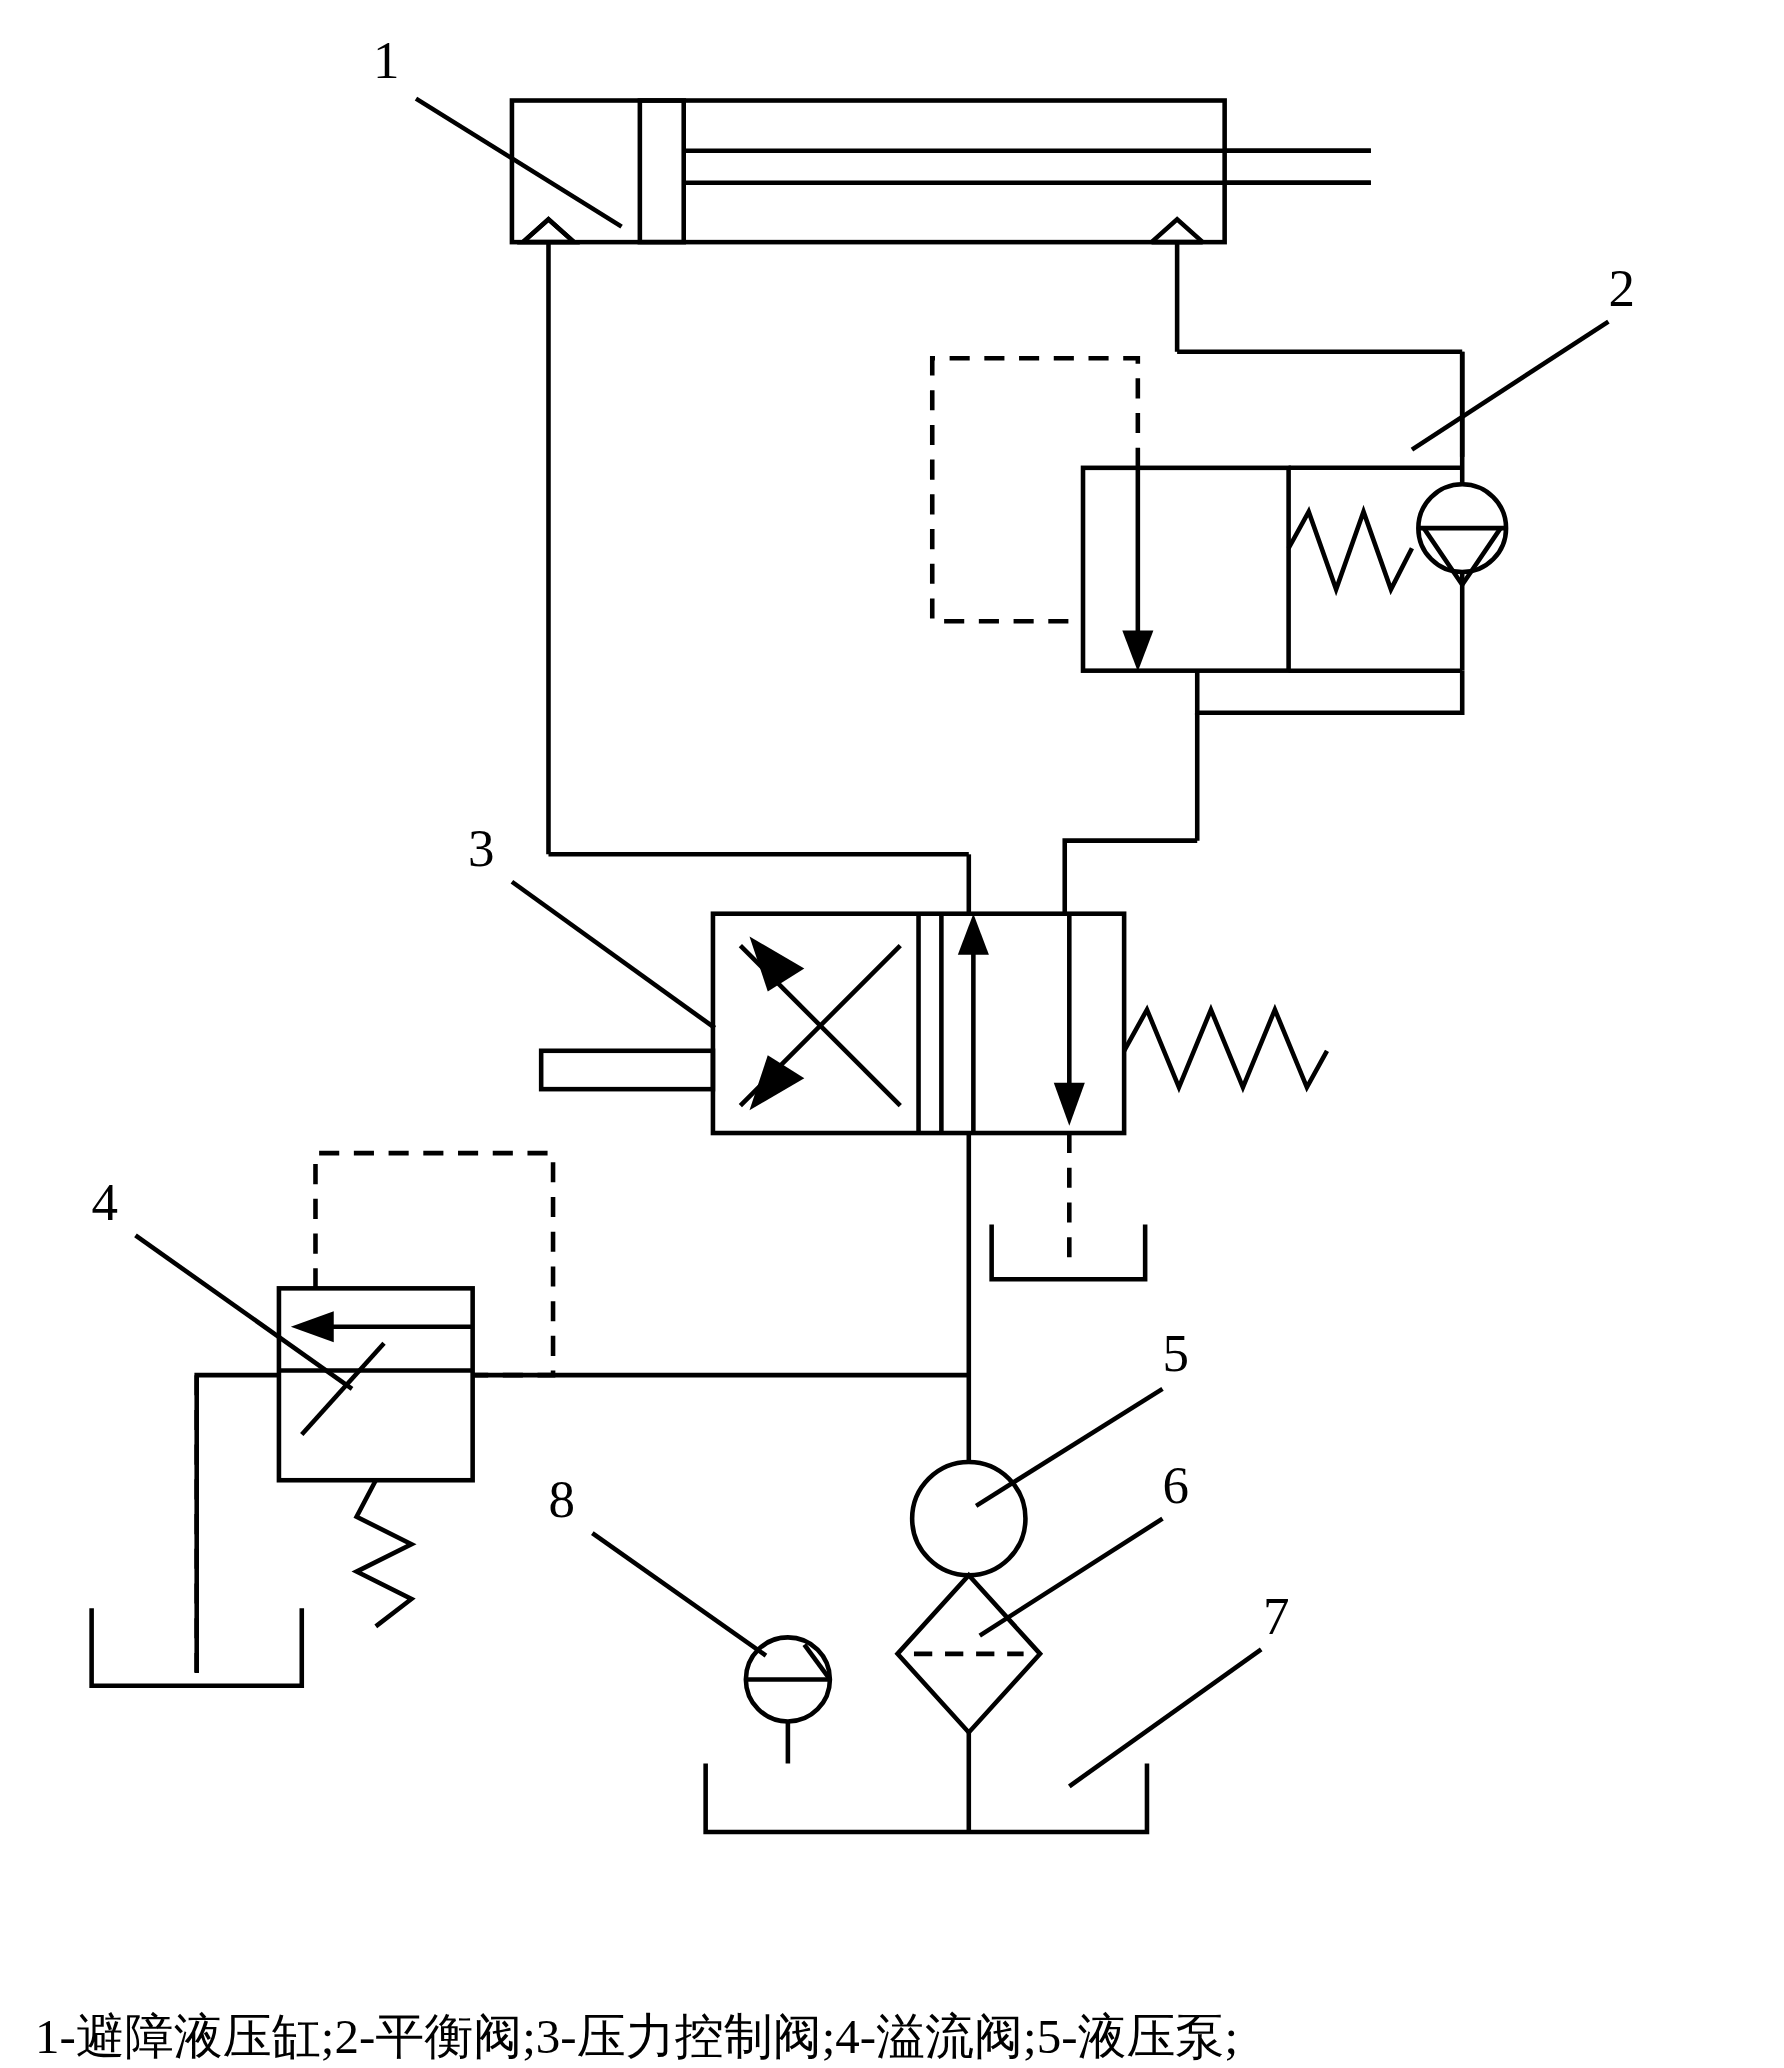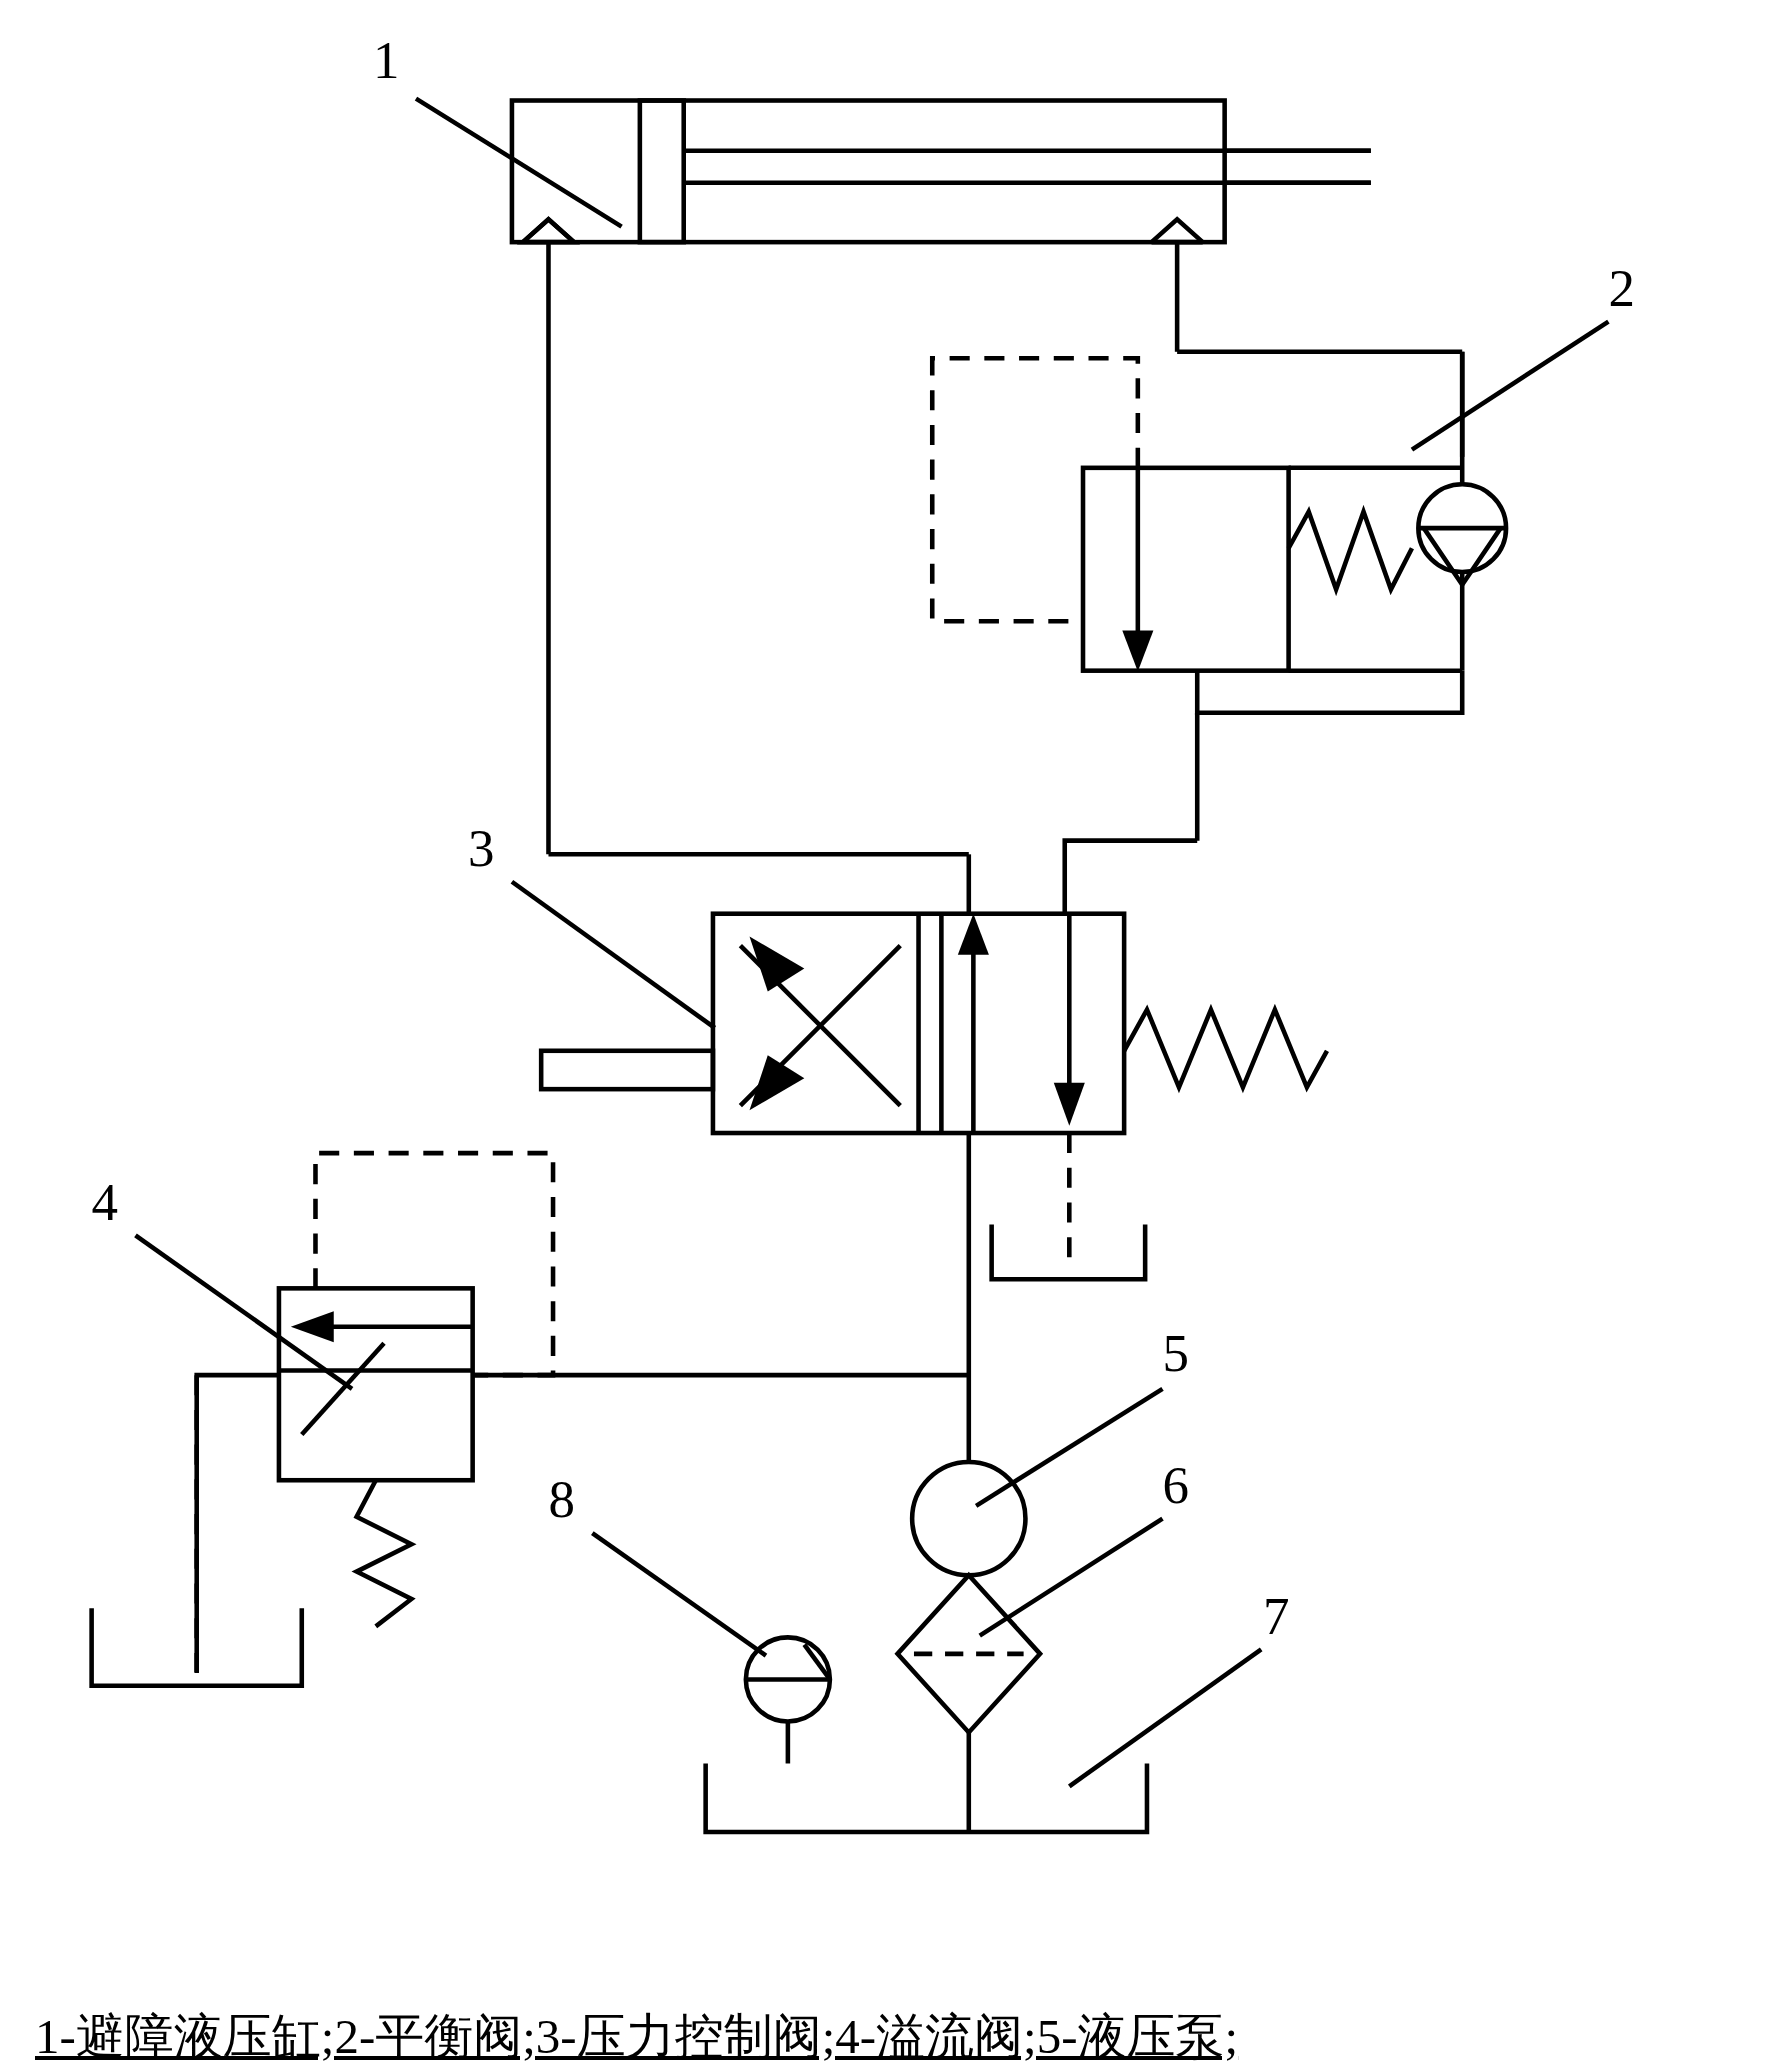--- a/index.html
+++ b/index.html
@@ -35,21 +35,20 @@
     font-family: "Liberation Serif", serif;
     font-size: 49px;
     line-height: 1.30;
     letter-spacing: 0px;
     color: #000000;
     white-space: pre-wrap;
   }
   .caption div {
     margin: 0;
     padding: 0;
-    text-decoration: underline;
   }
 </style>
 </head>
 <body>
 
 <div id="diagram-wrap">
 <svg id="schematic" viewBox="0 0 1953 2040" xmlns="http://www.w3.org/2000/svg">
   <g fill="none" stroke="#000000" stroke-width="5" stroke-linecap="butt" stroke-linejoin="miter">
 
     <g>

